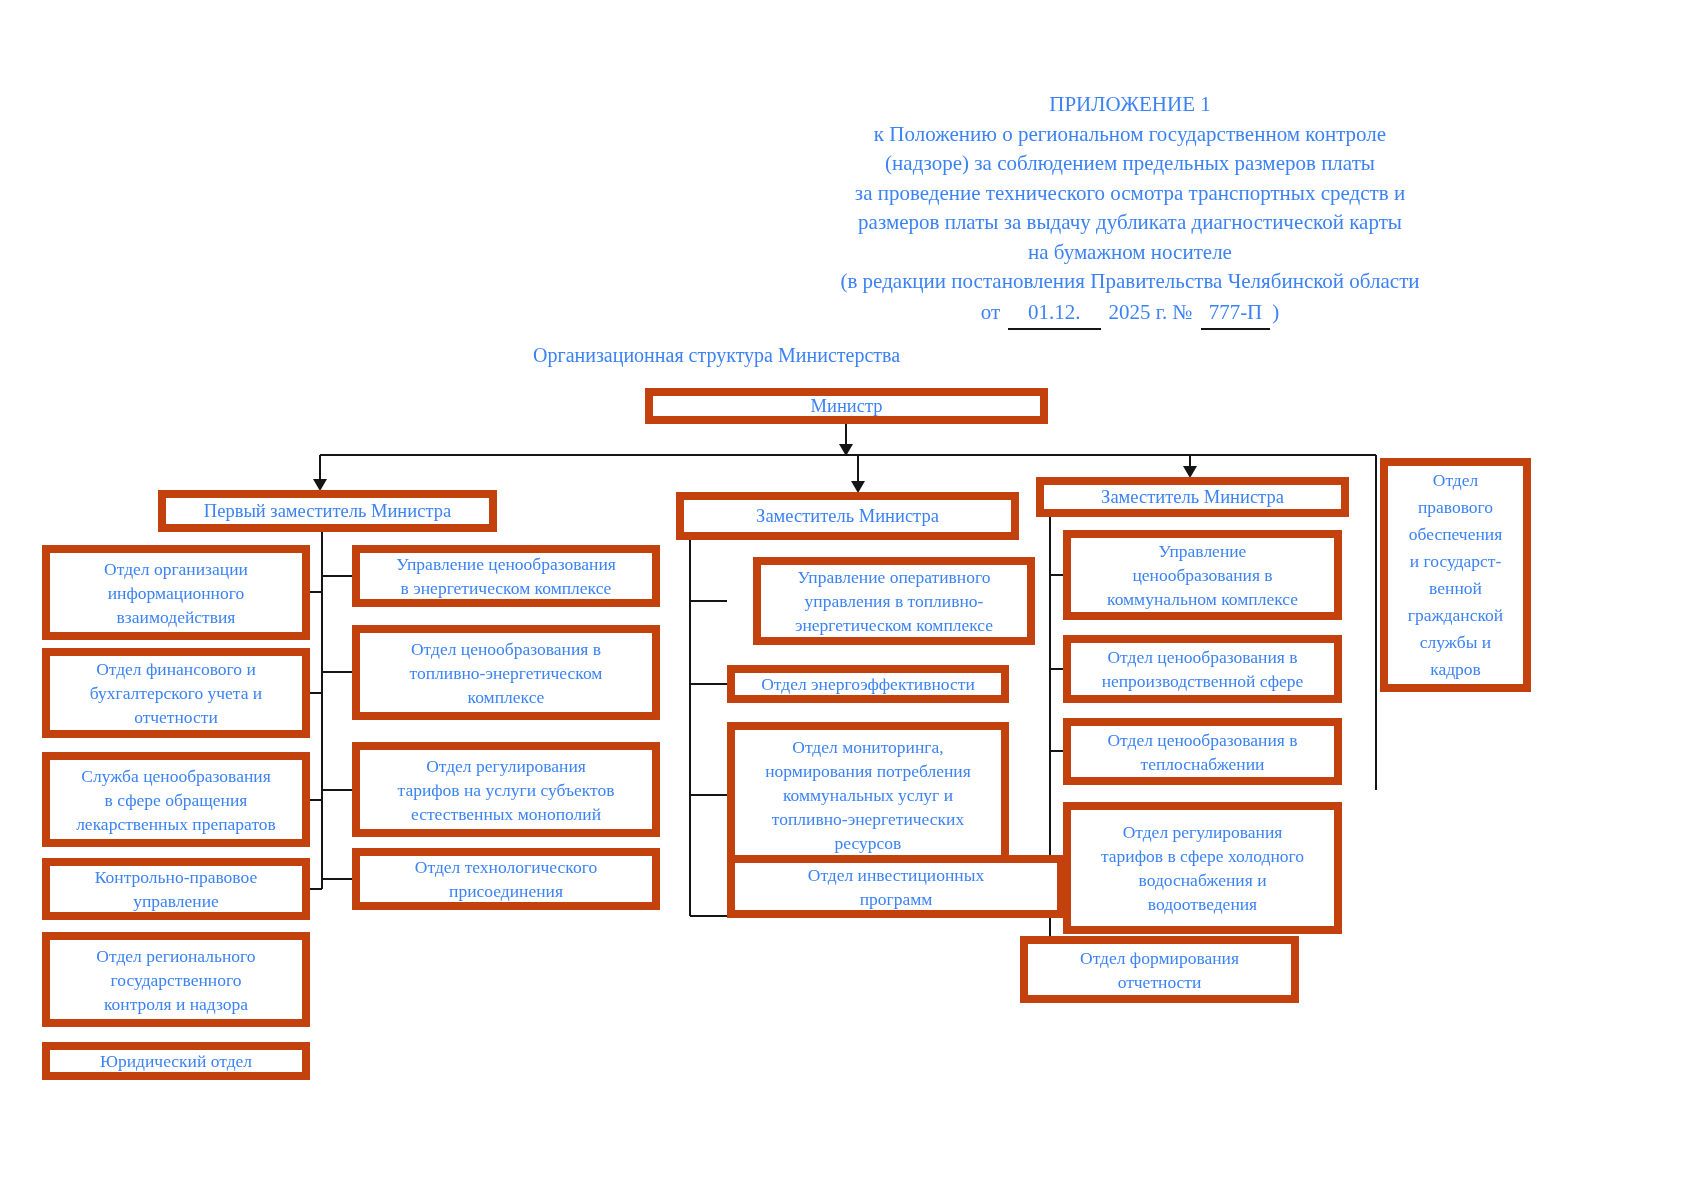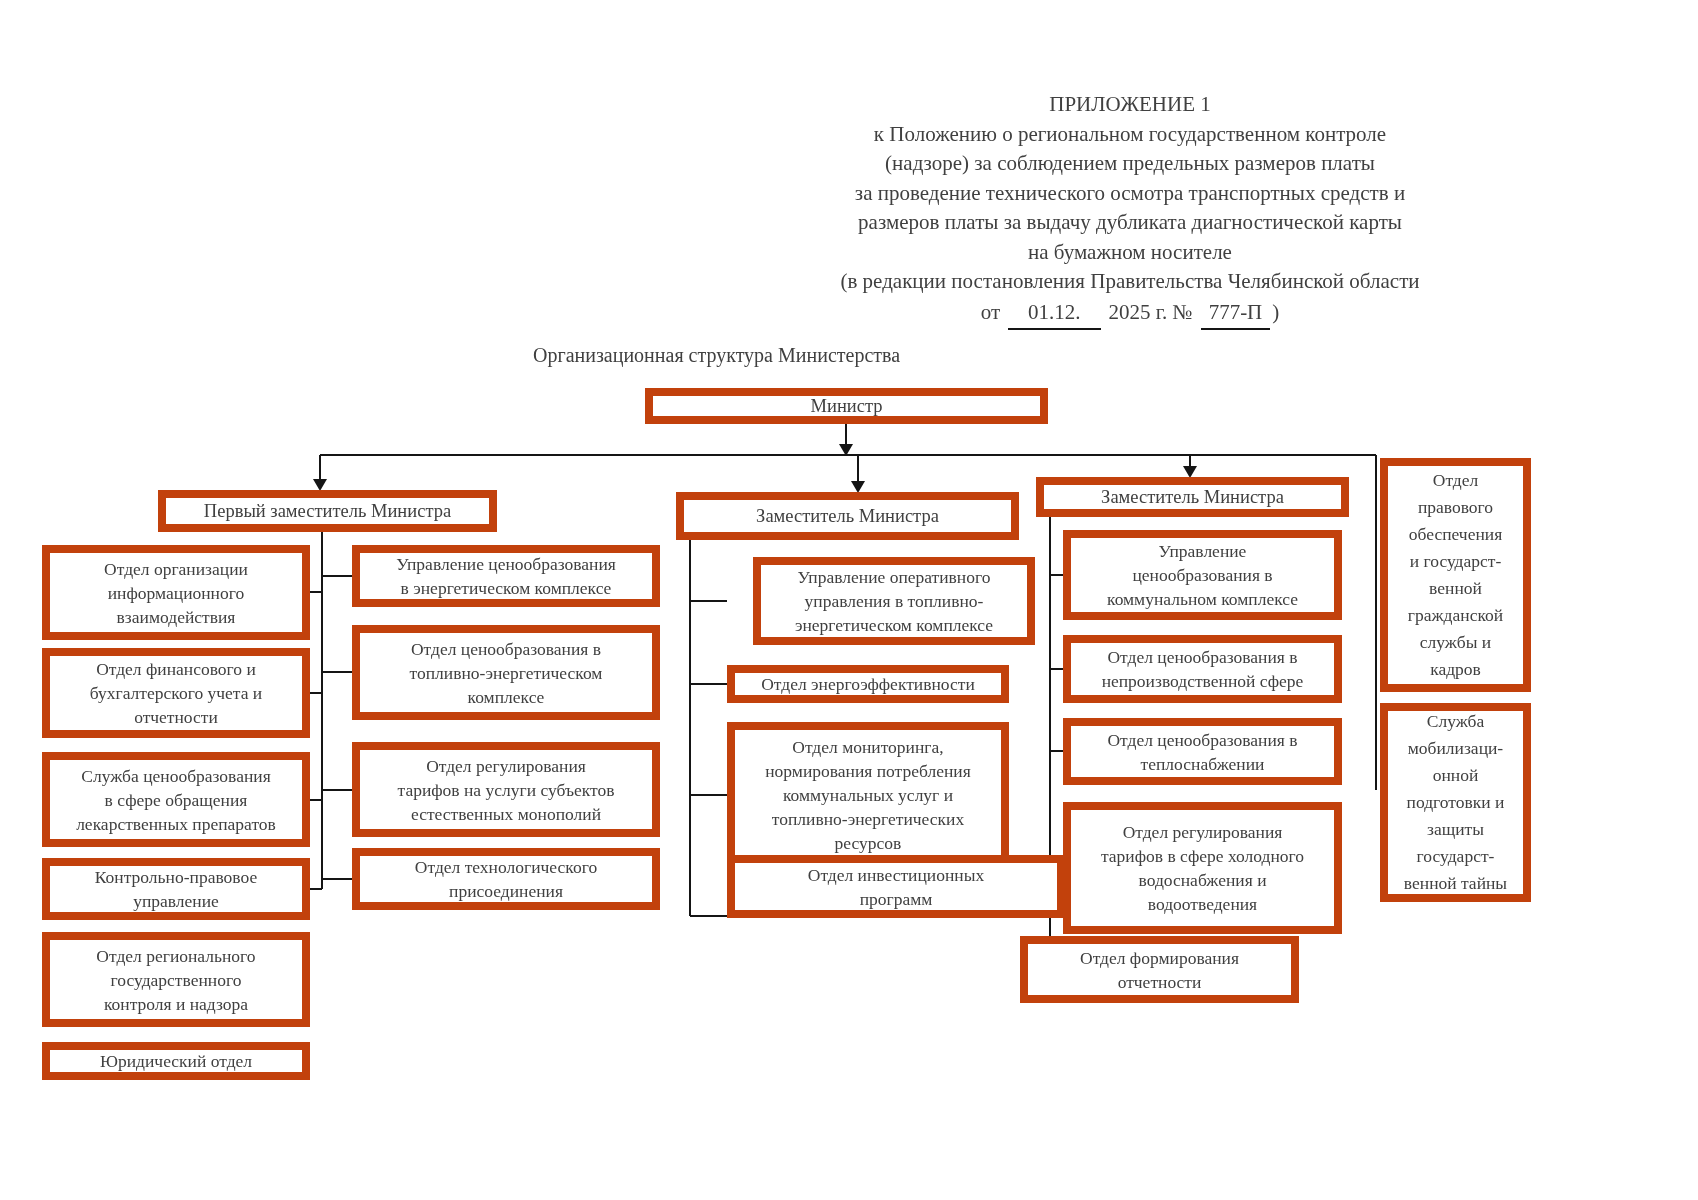--- a/index.html
+++ b/index.html
@@ -2,21 +2,21 @@
 <html><head>
 <meta charset="utf-8">
 <style>
   html, body { margin: 0; padding: 0; background: #ffffff; }
   .page {
     position: relative;
     width: 1698px;
     height: 1200px;
     background: #ffffff;
     font-family: "Liberation Serif", "DejaVu Serif", serif;
-    color: #404040;
+    color: #3b82f6;
     overflow: hidden;
   }
   .connectors { position: absolute; left: 0; top: 0; }
   .doc-header {
     position: absolute;
     left: 540px;
     top: 90px;
     width: 1180px;
     text-align: center;
     font-size: 21px;
@@ -162,21 +162,14 @@
 отчетности</div>
 
   <div class="box side" style="left:1380px; top:458px; width:151px; height:234px;">Отдел
 правового
 обеспечения
 и государст-
 венной
 гражданской
 службы и
 кадров</div>
-  <div class="box side" style="left:1380px; top:703px; width:151px; height:199px;">Служба
-мобилизаци-
-онной
-подготовки и
-защиты
-государст-
-венной тайны</div>
 
 </div>
 
 </body></html>

